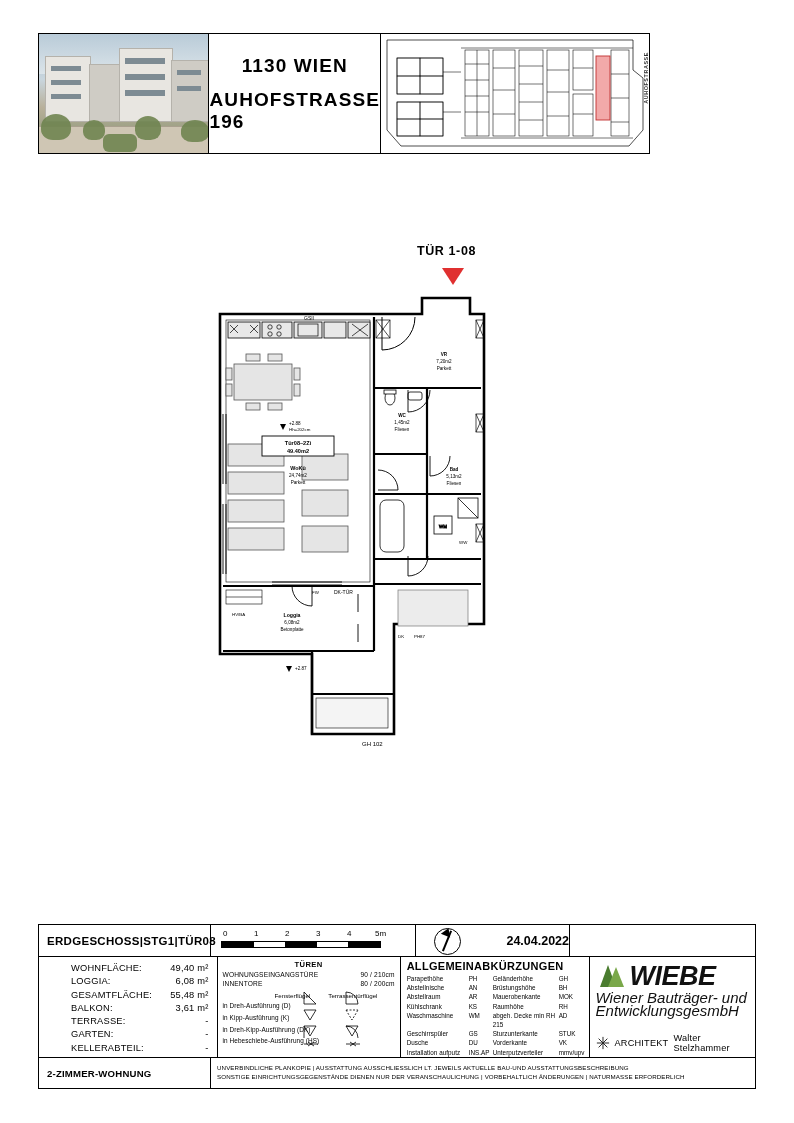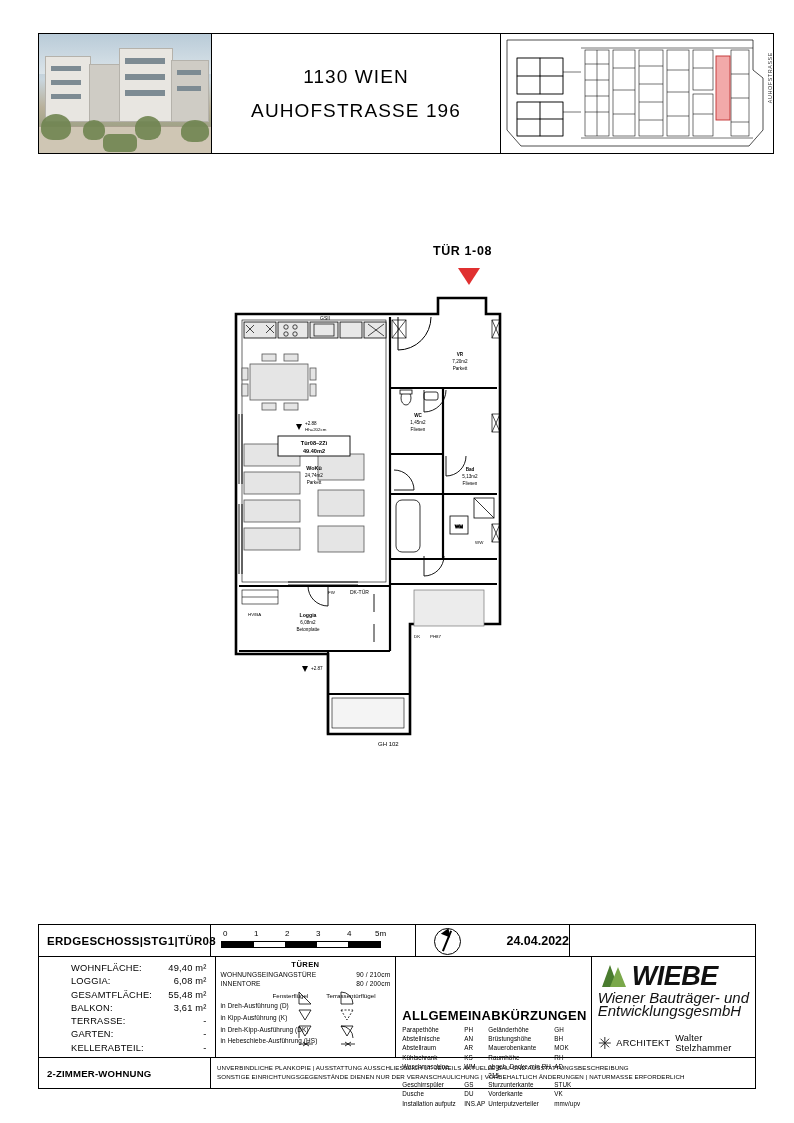--- a/index.html
+++ b/index.html
@@ -20,25 +20,26 @@
     width: 794px;
     height: 1123px;
     background: #fff;
   }
 
   
   .header {
     position: absolute;
     left: 38px;
     top: 33px;
-    width: 736px;
+    width: 612px;
     height: 121px;
     border: 1px solid #000;
     box-sizing: border-box;
     display: flex;
+    font-weight: bold;
   }
   .header-photo {
     width: 172px;
     border-right: 1px solid #000;
     position: relative;
     overflow: hidden;
     background: linear-gradient(#9fb6c8 0%, #c9d6de 38%, #b8b09a 62%, #7f8f6d 100%);
   }
   .photo-sky {
     position: absolute; left: 0; top: 0; width: 100%; height: 34%;
@@ -96,21 +97,21 @@
     transform-origin: right top;
     font-size: 5.4px;
     letter-spacing: .6px;
     color: #333;
     white-space: nowrap;
   }
 
   
   .plan-area {
     position: absolute;
-    left: 38px;
+    left: 22px;
     top: 154px;
     width: 718px;
     height: 770px;
   }
   .tuer-label {
     position: absolute;
     left: 395px;
     top: 90px;
     font-size: 12.5px;
     font-weight: bold;
@@ -292,25 +293,24 @@
     width: 96px;
     height: 64px;
   }
   .f-abbr {
     flex: 1;
     border-right: 1px solid #000;
     box-sizing: border-box;
     padding: 3px 4px 0 6px;
   }
   .f-abbr .hdr {
-    font-size: 13px;
+    font-size: 11px;
     font-weight: bold;
     letter-spacing: .3px;
     margin-bottom: 2px;
-    margin-top: 48px;
   }
   .abbr-grid {
     display: grid;
     grid-template-columns: 62px 24px 66px 1fr;
     font-size: 6.3px;
     line-height: 9.2px;
     letter-spacing: .05px;
   }
   .f-arch {
     width: 185px;

